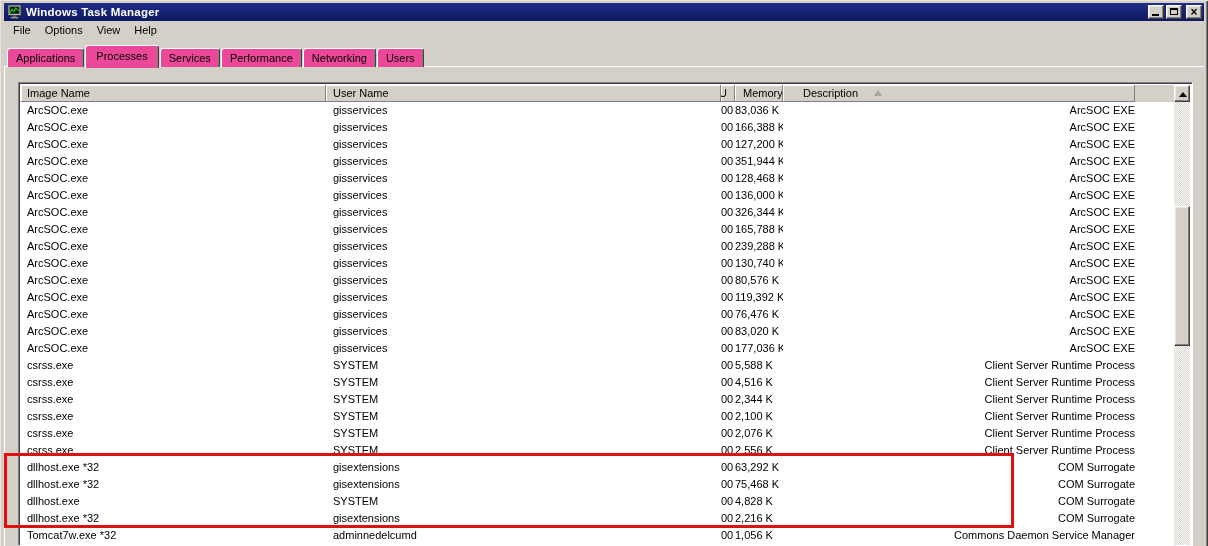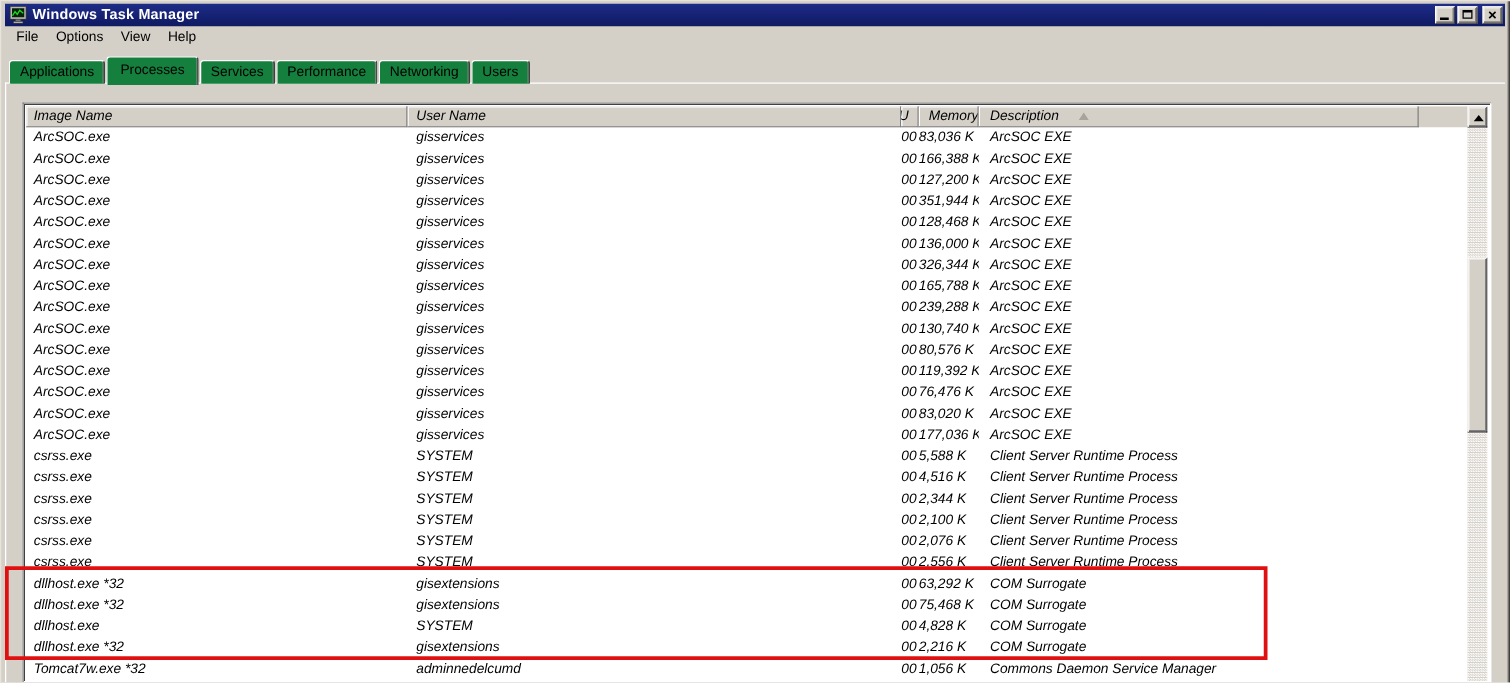--- a/index.html
+++ b/index.html
@@ -30,53 +30,53 @@
   .glyph-max { position:absolute; left:3px; top:2px; width:8px; height:7px; border:1px solid #000; border-top-width:2px; }
   .glyph-close { position:absolute; left:0; top:-1px; width:14px; text-align:center; font-size:12px; font-weight:bold; line-height:14px; }
 
   
   .menubar { position:absolute; left:4px; top:21px; right:4px; height:18px; display:flex; align-items:center; padding-left:2px; }
   .menu-item { padding:2px 7px; cursor:default; }
 
   
   .tabstrip { position:absolute; left:4px; top:44px; right:4px; height:23px; display:flex; align-items:flex-end; padding-left:3px; z-index:3; }
   .tab {
-    height:19px; padding:3px 8px 2px 8px; background:#15803d; margin-right:1px;
+    height:19px; padding:3px 8px 2px 8px; background:#ec4899; margin-right:1px;
     border:1px solid; border-color:#ffffff #404040 #404040 #ffffff;
     border-bottom:none; border-top-left-radius:3px; border-top-right-radius:3px;
     box-shadow: inset -1px 0 0 #808080; position:relative; cursor:default; white-space:nowrap;
   }
   .tab.active { height:23px; padding:4px 10px; z-index:4; margin-bottom:-1px; }
 
   .tabpanel {
     position:absolute; left:4px; top:66px; right:4px; bottom:0; background:#d4d0c8;
     border-top:1px solid #ffffff; border-left:1px solid #ffffff; z-index:1;
   }
 
   
   .listview {
     position:absolute; left:18px; top:82px; width:1175px; height:464px; background:#fff;
     border:1px solid; border-color:#808080 #ffffff #ffffff #808080;
     box-shadow: inset 1px 1px 0 #404040; z-index:2;
   }
-  .lv-inner { position:absolute; left:2px; top:2px; right:2px; bottom:0; overflow:hidden;font-style:italic; }
+  .lv-inner { position:absolute; left:2px; top:2px; right:2px; bottom:0; overflow:hidden; }
 
   .lv-header { display:flex; height:17px; background:#d4d0c8; width:1155px; }
   .hcell {
     height:17px; line-height:16px; background:#d4d0c8; white-space:nowrap; overflow:hidden;
     border-right:1px solid #808080; border-bottom:1px solid #808080;
     box-shadow: inset 1px 1px 0 #ffffff; cursor:default; display:flex; align-items:center;
   }
   .sort-arrow { width:0; height:0; border-left:4px solid transparent; border-right:4px solid transparent; border-bottom:6px solid #a8a49c; margin-left:16px; display:inline-block; }
 
   .c-image { width:305px; padding-left:6px; }
   .c-user  { width:395px; padding-left:7px; }
   .c-cpu   { width:14px;  padding-right:7px; justify-content:flex-end; text-align:right; }
   .c-mem   { width:48px;  padding-right:8px; justify-content:flex-end; text-align:right; }
-  .c-desc  { width:352px; padding-left:9px; }
+  .c-desc  { width:352px; padding-left:20px;text-align:right; }
   .hcell.c-mem { justify-content:flex-start; padding-left:8px; padding-right:0; text-align:left; }
 
   .lv-body { position:absolute; left:0; top:17px; width:1155px; bottom:0; background:#fff; overflow:hidden; }
   .prow { display:flex; height:17px; line-height:17px; white-space:nowrap; cursor:default; }
   .prow > span { overflow:hidden; display:block; }
   .prow .c-cpu, .prow .c-mem { text-align:left; }
 
   
   .lv-scrollbar {
     position:absolute; top:0; right:0; width:16px; bottom:0;

